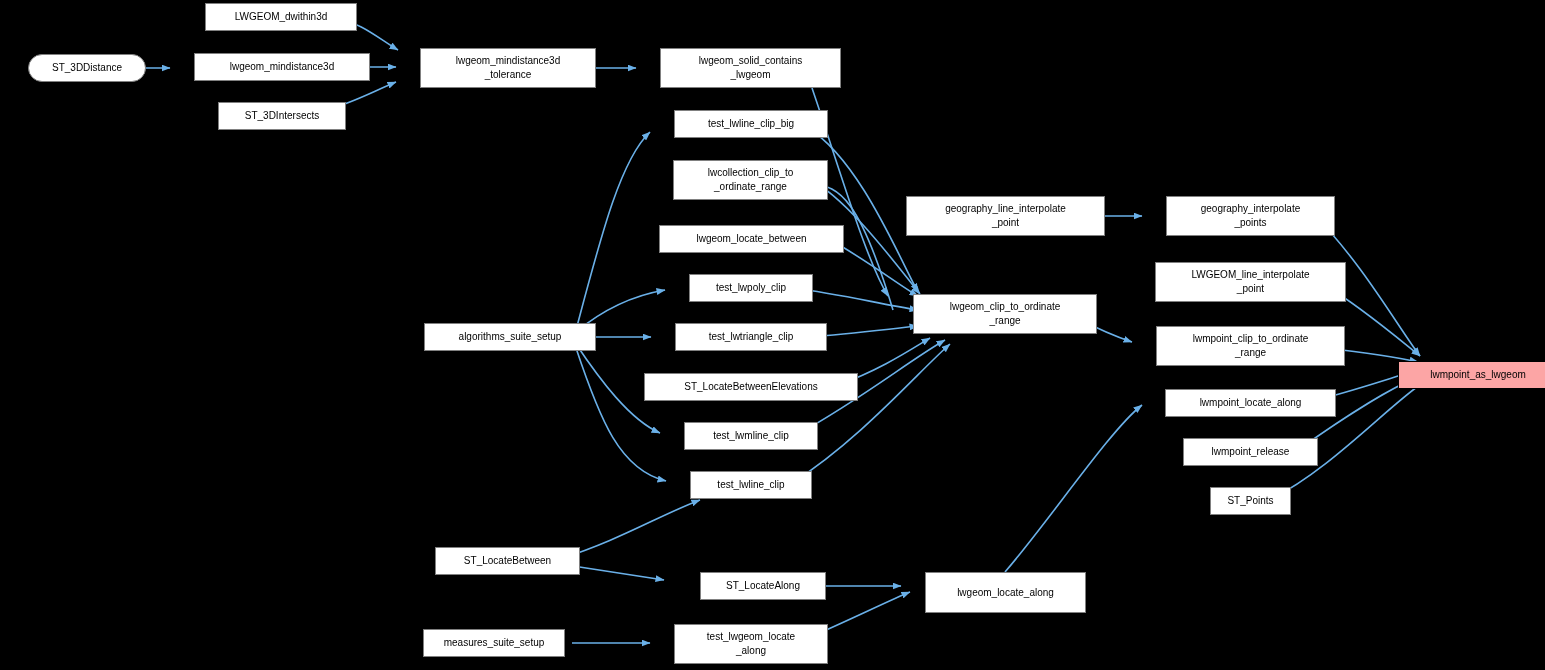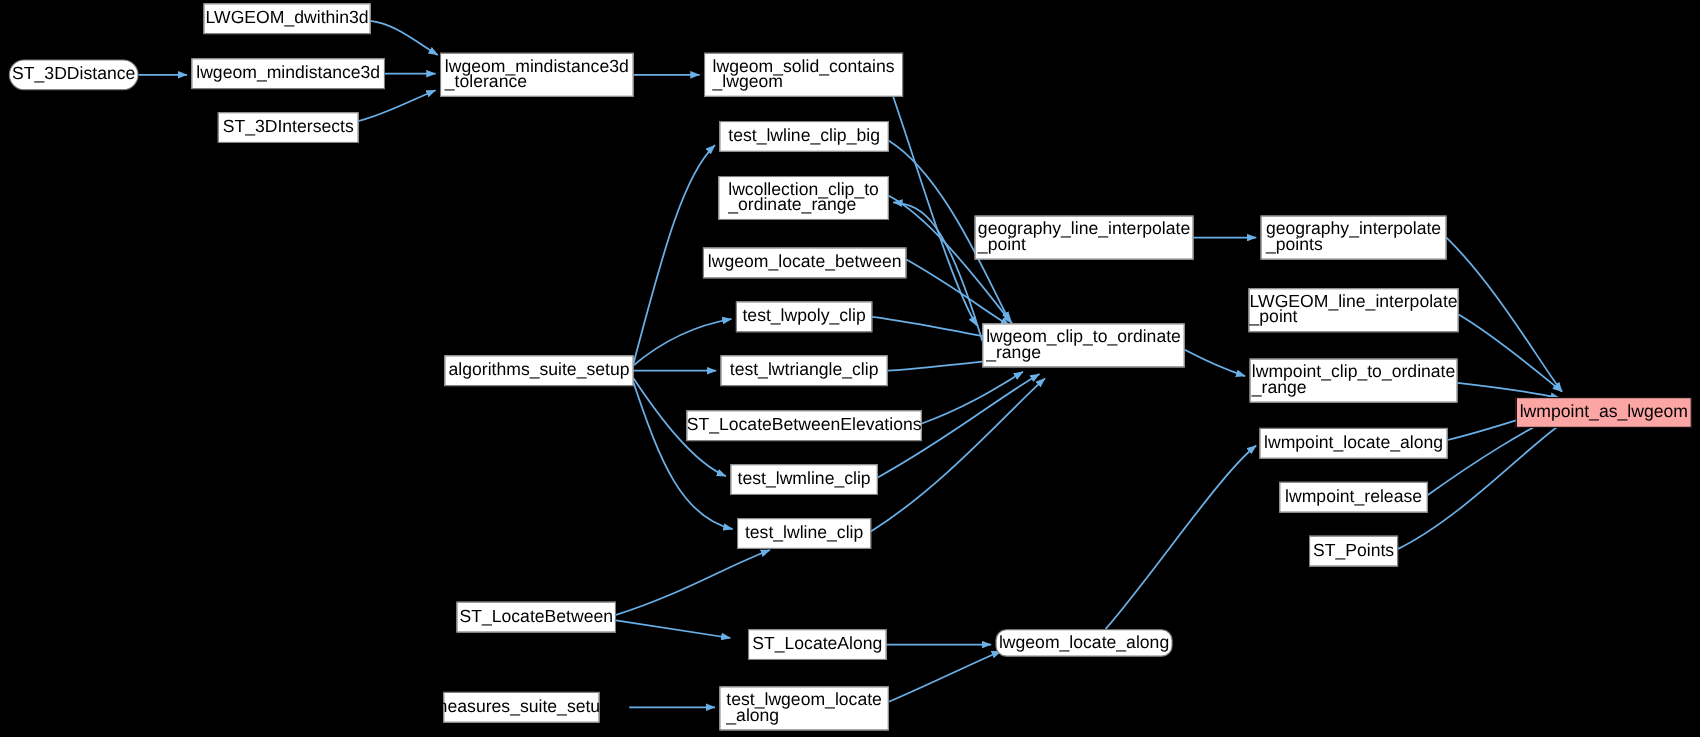--- a/index.html
+++ b/index.html
@@ -1,21 +1,21 @@
 <!DOCTYPE html>
 <html><head>
 <meta charset="utf-8">
 <style>
   html,body{margin:0;padding:0;background:#000;}
   #canvas{position:relative;width:1545px;height:670px;background:#000;
           font-family:"Liberation Sans", sans-serif;overflow:hidden;}
   svg.edges{position:absolute;left:0;top:0;width:1545px;height:670px;}
   .node{position:absolute;box-sizing:border-box;background:#ffffff;border:1px solid #808080;
-        color:#000;display:flex;align-items:center;justify-content:center;text-align:left;
-        font-size:16px;line-height:14px;white-space:pre;}
+        color:#000;display:flex;align-items:center;justify-content:center;text-align:center;
+        font-size:10px;line-height:14px;white-space:pre;margin-left:20px;}
   .node.hl{background:#fca5a5;border-color:#000;}
 </style>
 </head>
 <body>
 
 <div id="canvas">
   <svg class="edges" viewBox="0 0 1545 670">
     <defs>
       <marker id="ah" markerWidth="9" markerHeight="7" refX="8.5" refY="3.5" orient="auto" markerUnits="userSpaceOnUse">
         <polygon points="0,0 9,3.5 0,7" fill="#6ab0e8"></polygon>
@@ -85,17 +85,17 @@
 _range</div>
     <div class="node" style="left: 624px; top: 373px; width: 214px; height: 28px;">ST_LocateBetweenElevations</div>
     <div class="node hl" style="left: 1378px; top: 361px; width: 160px; height: 28px;">lwmpoint_as_lwgeom</div>
     <div class="node" style="left: 1145px; top: 389px; width: 171px; height: 28px;">lwmpoint_locate_along</div>
     <div class="node" style="left: 664px; top: 422px; width: 134px; height: 28px;">test_lwmline_clip</div>
     <div class="node" style="left: 1163px; top: 438px; width: 135px; height: 28px;">lwmpoint_release</div>
     <div class="node" style="left: 670px; top: 471px; width: 122px; height: 28px;">test_lwline_clip</div>
     <div class="node" style="left: 1190px; top: 487px; width: 81px; height: 28px;">ST_Points</div>
     <div class="node" style="left: 415px; top: 547px; width: 145px; height: 28px;">ST_LocateBetween</div>
     <div class="node" style="left: 680px; top: 572px; width: 126px; height: 28px;">ST_LocateAlong</div>
-    <div class="node" style="left: 905px; top: 572px; width: 161px; height: 25px; border-radius: 10px;">lwgeom_locate_along</div>
+    <div class="node" style="left: 905px; top: 572px; width: 161px; height: 41px;">lwgeom_locate_along</div>
     <div class="node" style="left: 403px; top: 629px; width: 142px; height: 28px;">measures_suite_setup</div>
     <div class="node" style="left: 654px; top: 624px; width: 154px; height: 40px;">test_lwgeom_locate
 _along</div>
   </div>
 
 </body></html>

